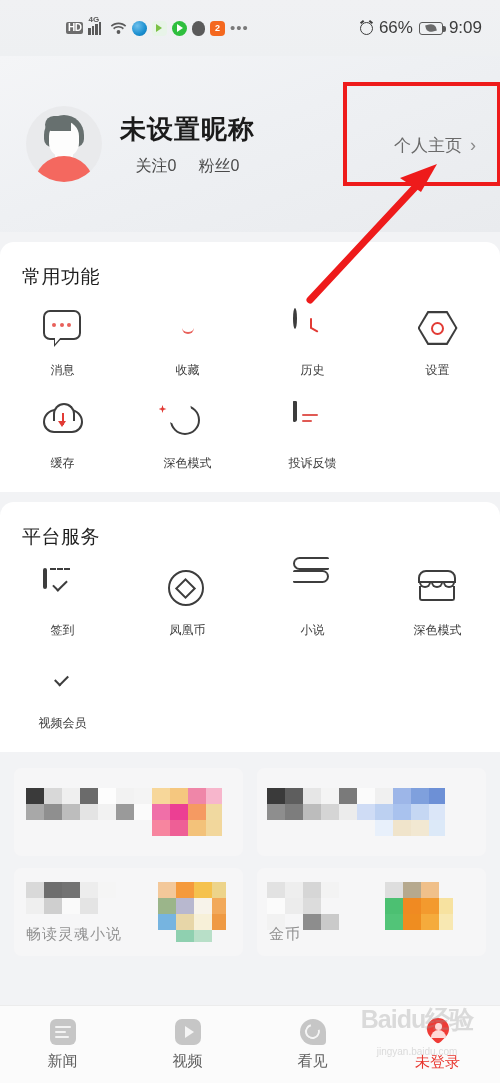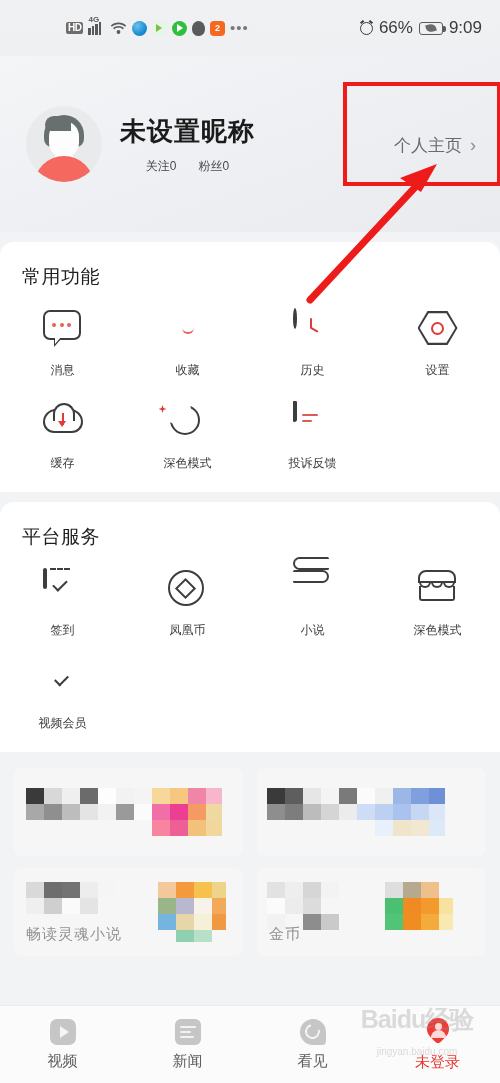--- a/index.html
+++ b/index.html
@@ -74,21 +74,21 @@
   .pill{
     background:linear-gradient(180deg,#f2d9a0 0%, #e8c77f 100%);
     color:#8a6a22;font-size:15px;padding:3px 14px;border-radius:12px;line-height:1.2;
   }
   .lvl{
     width:26px;height:28px;position:relative;display:flex;align-items:center;justify-content:center;
     background:linear-gradient(135deg,#eaeaea 0%,#c9cbcd 50%,#a9acae 100%);
     clip-path:polygon(50% 0%,100% 25%,100% 75%,50% 100%,0% 75%,0% 25%);
     color:#ffffff;font-size:12px;font-weight:bold;
   }
-  .stats{display:flex;gap:22px;font-size:12px;color:#4a4a4a;}
+  .stats{display:flex;gap:22px;font-size:16px;color:#4a4a4a;}
   .stats span b{font-weight:normal;}
 
   .homelink{
     position:absolute;right:24px;top:78px;display:flex;align-items:center;gap:8px;
     font-size:17px;color:#6a6a6a;
   }
   .chev{font-size:18px;color:#8a8a8a;}
 
   
   .redbox{
@@ -490,30 +490,30 @@
           <rect x="164" y="46" width="18" height="16" fill="#f5ab3c"></rect>
             <rect x="182" y="46" width="14" height="16" fill="#f8e8b2"></rect>
         </svg>
         <span class="ptext">金币</span>
       </div>
     </div>
   </div>
 
   <div class="tabbar">
     <div class="tab">
+      <span class="t-news">
+          <i></i>
+          <i></i>
+          <i></i>
+        </span>
+      <span class="tl">新闻</span>
+    </div>
+    <div class="tab">
       <span class="t-video"></span>
       <span class="tl">视频</span>
-    </div>
-    <div class="tab">
-      <span class="t-news">
-          <i></i>
-          <i></i>
-          <i></i>
-        </span>
-      <span class="tl">新闻</span>
     </div>
     <div class="tab">
       <span class="t-see"></span>
       <span class="tl">看见</span>
     </div>
     <div class="tab active">
       <span class="t-user">
           <span class="pin"></span>
           <span class="hd"></span>
           <span class="bd"></span>

